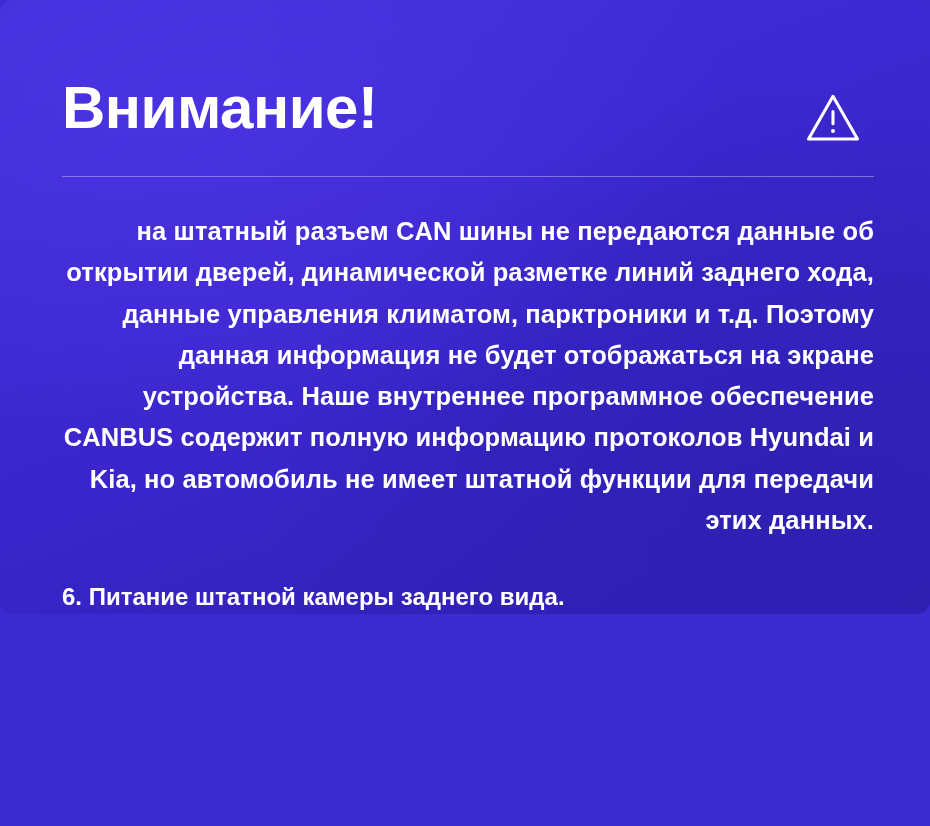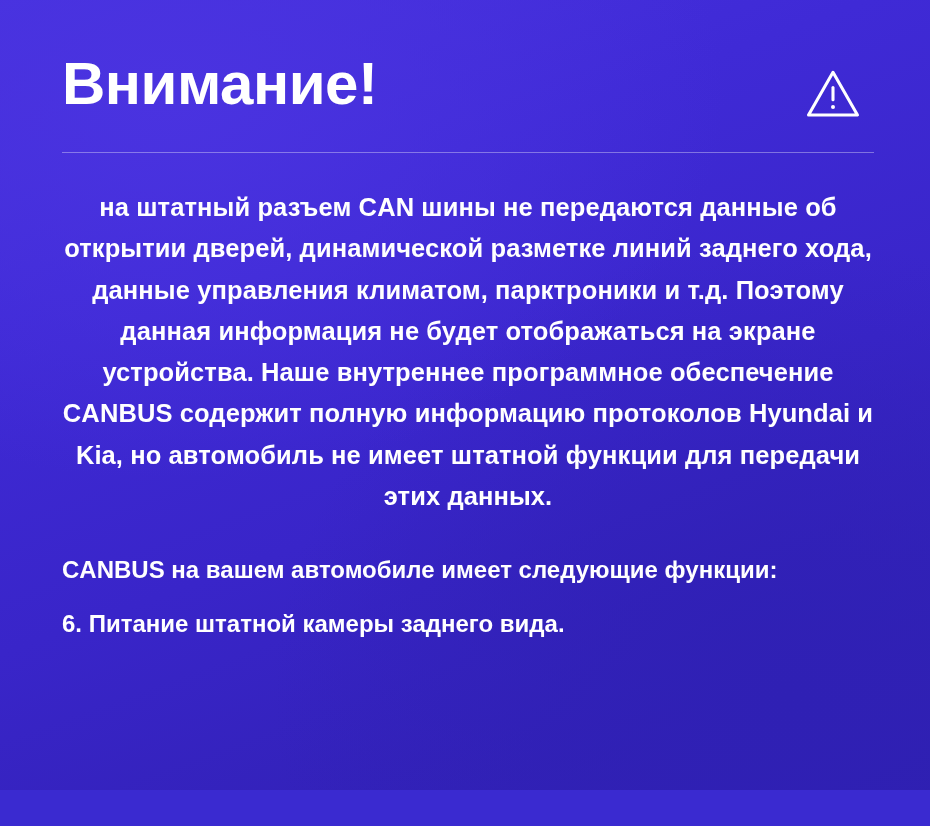--- a/index.html
+++ b/index.html
@@ -9,28 +9,29 @@
   body {
     width: 930px;
     height: 826px;
     overflow: hidden;
     font-family: "Liberation Sans", sans-serif;
     background: #3a2ad0;
   }
   .poster {
     position: relative;
     width: 930px;
-    height: 790px;
+    height: 614px;
     box-sizing: border-box;
     background:
       radial-gradient(ellipse 900px 620px at 18% 12%, #4a33e0 0%, rgba(74,51,224,0) 62%),
       radial-gradient(ellipse 800px 700px at 85% 88%, #2f20b4 0%, rgba(47,32,180,0) 65%),
       linear-gradient(160deg, #4732df 0%, #3f2ad6 28%, #3925c9 58%, #2e1fae 100%);
-    padding: 52px 56px 40px 62px;
+    padding: 76px 56px 40px 62px;
     color: #ffffff;
+    border-radius: 13px;
   }
   .header {
     position: relative;
     display: flex;
     align-items: flex-start;
     justify-content: space-between;
   }
   .title {
     font-size: 60px;
     line-height: 1.05;
@@ -57,21 +58,21 @@
     width: 100%;
     background: rgba(255,255,255,0.35);
   }
   .body-text {
     margin-top: 34px;
     font-size: 25.5px;
     line-height: 1.62;
     font-weight: bold;
     letter-spacing: 0.1px;
     color: #ffffff;
-    text-align: center;
+    text-align: right;
   }
   .section-two {
     margin-top: 34px;
   }
   .intro-line {
     font-size: 24px;
     line-height: 1.6;
     font-weight: bold;
     color: #ffffff;
   }
@@ -101,19 +102,18 @@
         <circle cx="32" cy="45.2" r="2.2" fill="#ffffff"></circle>
       </svg>
     </span>
   </div>
 
   <div class="divider"></div>
 
   <p class="body-text">на штатный разъем CAN шины не передаются данные об открытии дверей, динамической разметке линий заднего хода, данные управления климатом, парктроники и т.д. Поэтому данная информация не будет отображаться на экране устройства. Наше внутреннее программное обеспечение CANBUS содержит полную информацию протоколов Hyundai и Kia, но автомобиль не имеет штатной функции для передачи этих данных.</p>
 
   <div class="section-two">
-    <div class="intro-line">CANBUS на вашем автомобиле имеет следующие функции:</div>
     <ul class="num-list">
       <li>6. Питание штатной камеры заднего вида.</li>
     </ul>
   </div>
 
 </div>
 
 </body></html>

